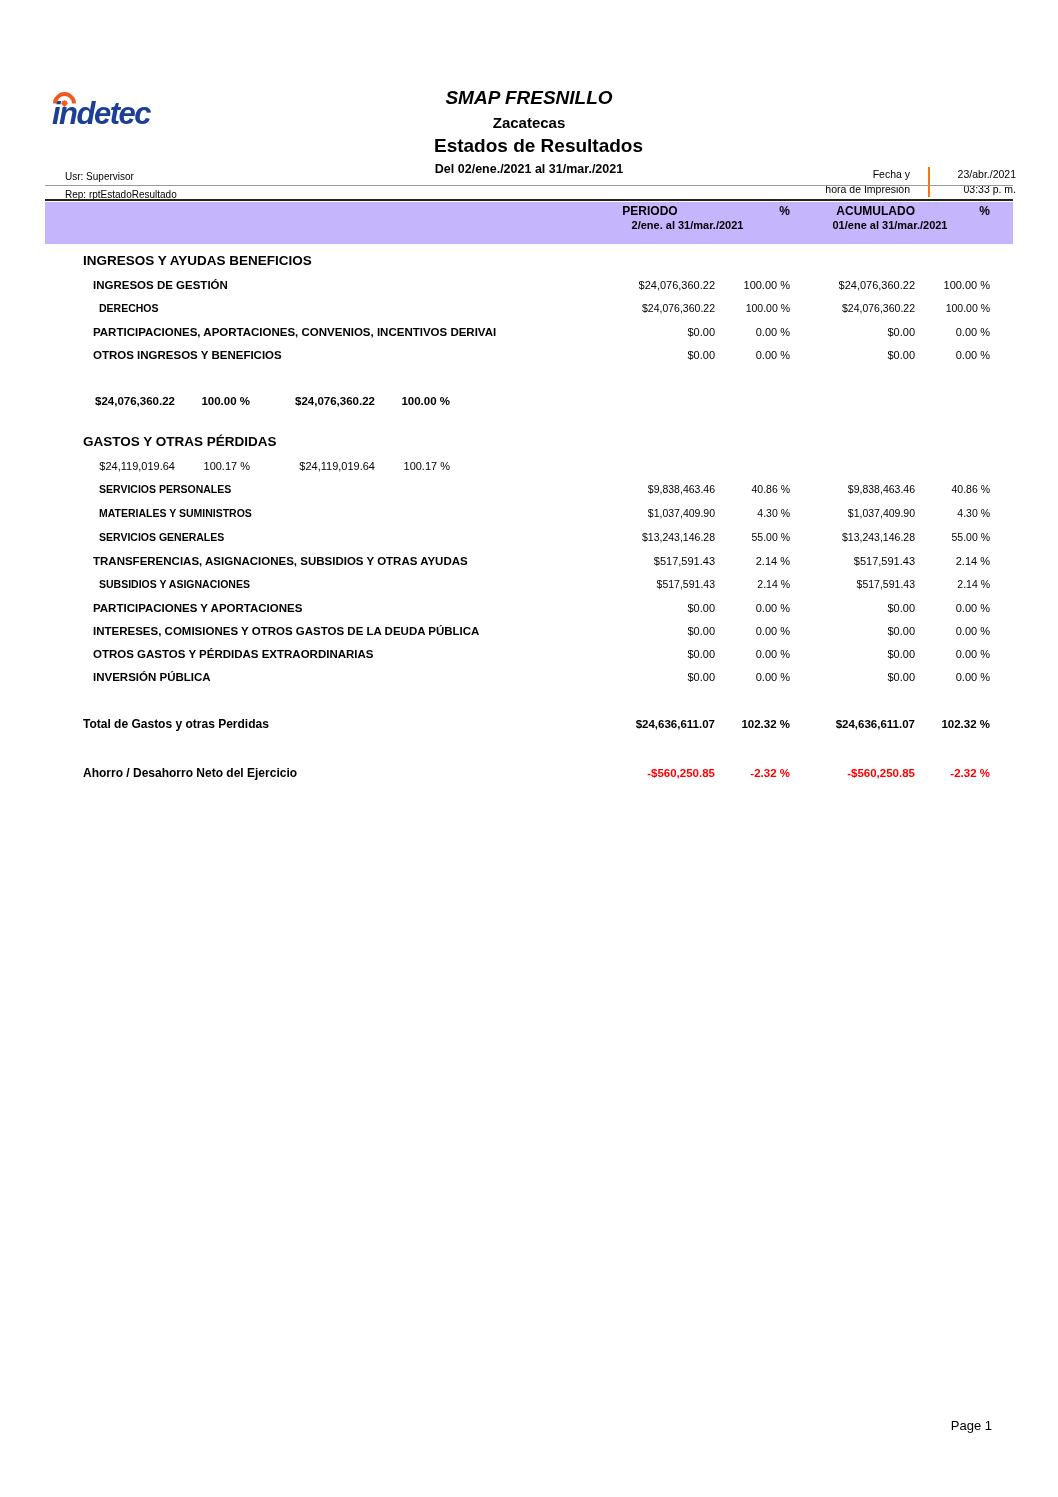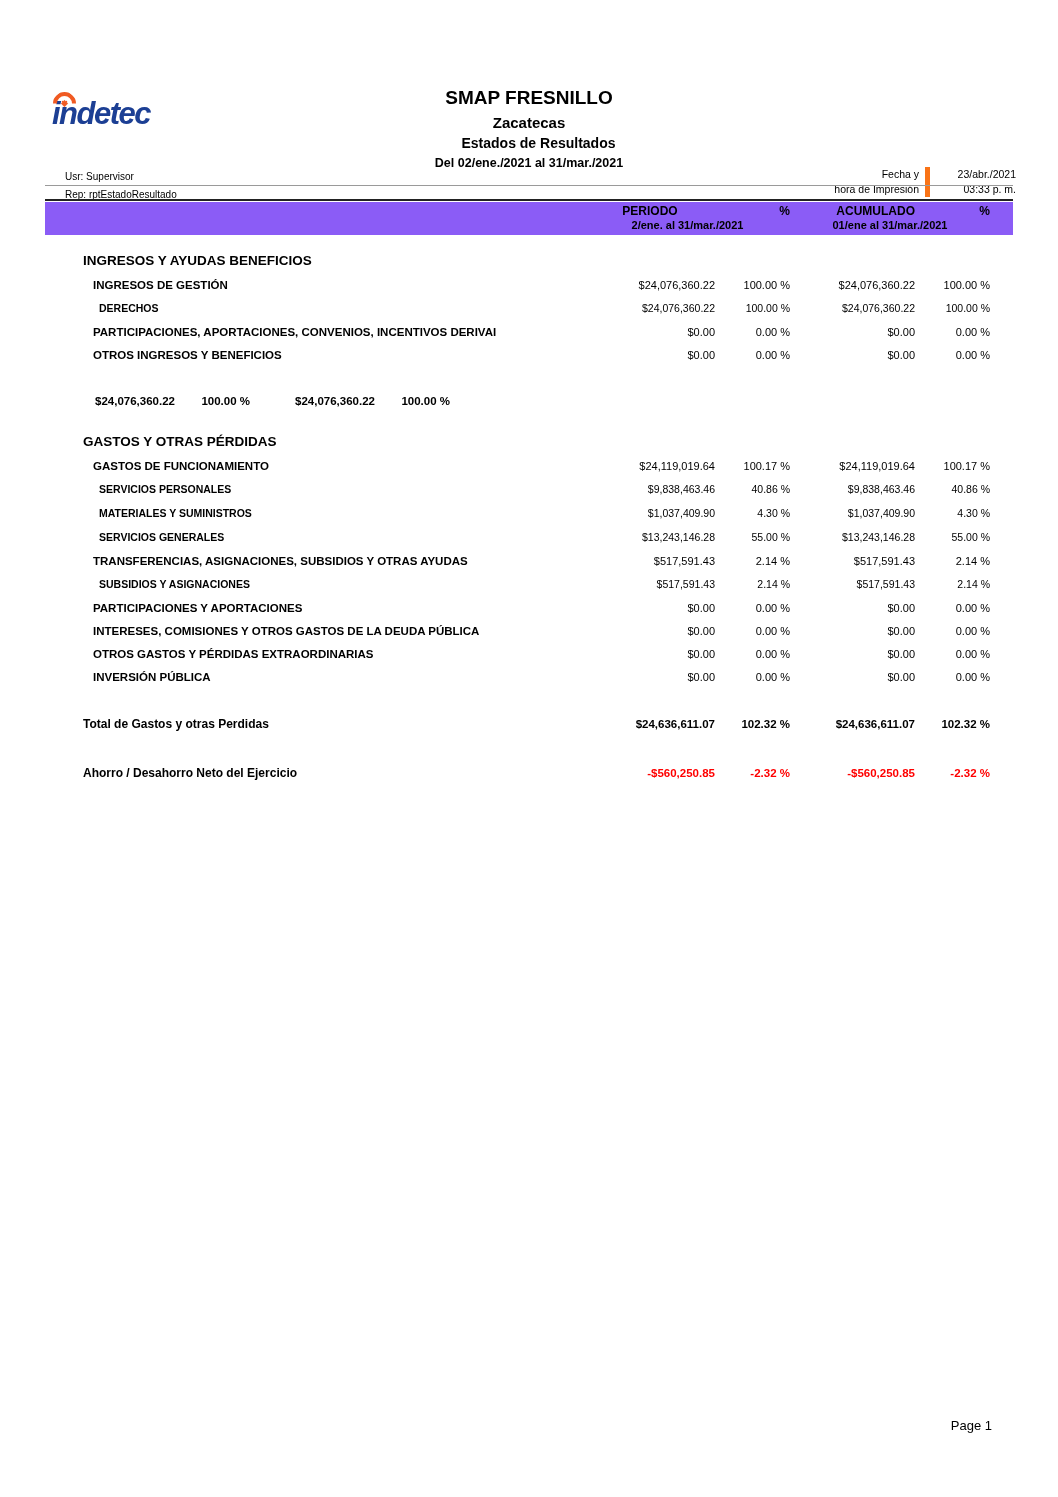--- a/index.html
+++ b/index.html
@@ -18,43 +18,43 @@
   .logo-swoosh {
     position:absolute; left:1px; top:-4px; width:15px; height:15px; z-index:2;
     border:4px solid #f05a22; border-radius:50%;
     border-bottom-color:transparent; border-right-color:transparent;
     transform:rotate(45deg);
     background:radial-gradient(circle at 50% 50%, #f05a22 0 3px, transparent 3px);
   }
 
   
   .center-head { position:absolute; left:0; top:87px; width:100%; text-align:center; }
-  .center-head .t1 { font-size:19px; font-weight:bold; margin:0 0 5px 0; }
+  .center-head .t1 { font-size:19px; font-weight:bold; margin:0 0 5px 0;font-style:italic; }
   .center-head .t2 { font-size:15px; font-weight:bold; margin:0 0 4px 0; }
-  .center-head .t3 { font-size:14px; font-weight:bold; margin:0 0 5px 0;padding-left:19px; }
+  .center-head .t3 { font-size:19px; font-weight:bold; margin:0 0 5px 0;padding-left:19px; }
   .center-head .t4 { font-size:12.5px; font-weight:bold; margin:0; }
 
   
   .usr { position:absolute; left:65px; top:171px; font-size:10px; }
   .rep { position:absolute; left:65px; top:189px; font-size:10px; }
   .meta-right { position:absolute; right:42px; top:167px; font-size:10.5px; }
   .meta-row { display:flex; justify-content:flex-end; line-height:15px; }
   .meta-label { text-align:right; }
   .meta-val {
-    width:80px; text-align:right; border-left:5px solid #f97316;
-    padding-left:6px; margin-left:6px;
+    width:80px; text-align:right; border-left:2px solid #f97316;
+    padding-left:6px; margin-left:18px;
   }
 
   .hr1 { position:absolute; left:45px; right:45px; top:185px; border-top:1px solid #9a9a9a; }
   .hr2 { position:absolute; left:45px; right:45px; top:199px; border-top:2px solid #222; }
 
   
   .band {
-    position:absolute; left:45px; right:45px; top:202px; height:33px;
-    background:#8b5cf6; padding-top:2px; box-sizing:border-box;
+    position:absolute; left:45px; right:45px; top:202px; height:42px;
+    background:#c4b5fd; padding-top:2px; box-sizing:border-box;
   }
   .band-line { display:flex; padding-right:23px; font-weight:bold; }
   .band-line.l1 { font-size:12px; line-height:14px; }
   .band-line.l2 { font-size:11px; line-height:14px; }
   .band .fill { flex:1; }
   .band .hc1 { width:130px; text-align:center; }
   .band .hp1 { width:75px;  text-align:right; }
   .band .hc2 { width:125px; text-align:right; }
   .band .hp2 { width:75px;  text-align:right; }
   .band .hs1 { width:205px; text-align:center; }
@@ -185,21 +185,20 @@
         <div class="cell num p2">100.00 %</div>
       </div>
       <div class="trow section">
         <div class="cell label">GASTOS Y OTRAS PÉRDIDAS</div>
         <div class="cell num c1"></div>
         <div class="cell num p1"></div>
         <div class="cell num c2"></div>
         <div class="cell num p2"></div>
       </div>
       <div class="trow l1">
-        <div class="cell label">GASTOS DE FUNCIONAMIENTO</div>
         <div class="cell num c1">$24,119,019.64</div>
         <div class="cell num p1">100.17 %</div>
         <div class="cell num c2">$24,119,019.64</div>
         <div class="cell num p2">100.17 %</div>
       </div>
       <div class="trow l2">
         <div class="cell label">SERVICIOS PERSONALES</div>
         <div class="cell num c1">$9,838,463.46</div>
         <div class="cell num p1">40.86 %</div>
         <div class="cell num c2">$9,838,463.46</div>

